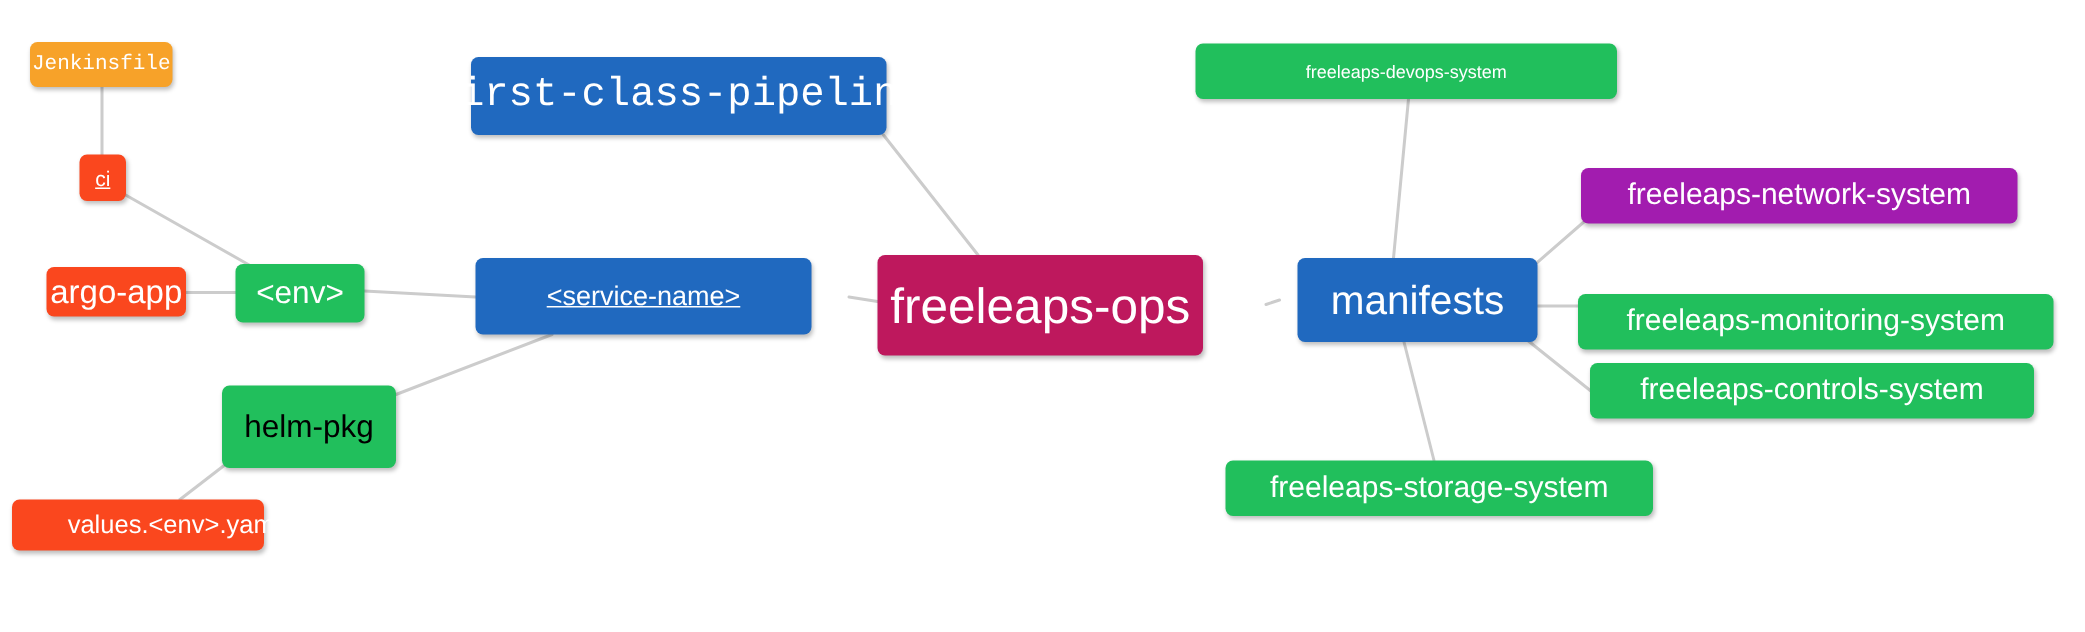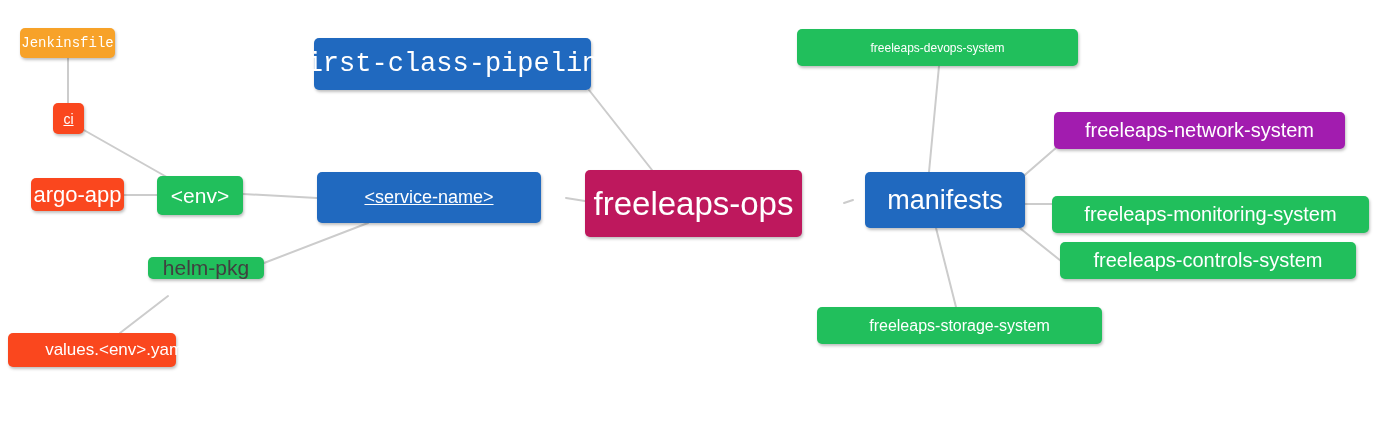--- a/index.html
+++ b/index.html
@@ -56,23 +56,23 @@
       <line x1="1011" y1="187" x2="1057" y2="147" stroke="#cccccc" stroke-width="2" stroke-linecap="round"></line>
       <line x1="1011" y1="204" x2="1052" y2="204" stroke="#cccccc" stroke-width="2" stroke-linecap="round"></line>
       <line x1="1011" y1="221" x2="1061" y2="261" stroke="#cccccc" stroke-width="2" stroke-linecap="round"></line>
       <line x1="936" y1="228" x2="956" y2="307" stroke="#cccccc" stroke-width="2" stroke-linecap="round"></line>
     </svg>
 <div class="node" style="left: 585px; top: 170px; width: 217px; height: 67px; background: #be185d; color: rgb(255, 255, 255); font-size: 33px;">freeleaps-ops</div>
     <div class="node" style="left: 314px; top: 38px; width: 277px; height: 52px; background: rgb(32, 105, 191); color: rgb(255, 255, 255); font-size: 27px; font-family: Liberation Mono, monospace;">first-class-pipeline</div>
     <div class="node" style="left: 317px; top: 172px; width: 224px; height: 51px; background: rgb(32, 105, 191); color: rgb(255, 255, 255); font-size: 18px; text-decoration: underline;">&lt;service-name&gt;</div>
     <div class="node" style="left: 851px; top: 172px; width: 160px; height: 56px; background: rgb(32, 105, 191); color: rgb(255, 255, 255); font-size: 27px; margin-left: 14px;">manifests</div>
     <div class="node" style="left: 157px; top: 176px; width: 86px; height: 39px; background: rgb(33, 191, 92); color: rgb(255, 255, 255); font-size: 21px;">&lt;env&gt;</div>
-    <div class="node" style="left: 148px; top: 257px; width: 116px; height: 22px; background: rgb(33, 191, 92); color: #404040; font-size: 21px;">helm-pkg</div>
+    <div class="node" style="left: 148px; top: 257px; width: 116px; height: 55px; background: rgb(33, 191, 92); color: #000000; font-size: 21px;">helm-pkg</div>
     <div class="node" style="left: 53px; top: 103px; width: 31px; height: 31px; background: rgb(250, 71, 30); color: rgb(255, 255, 255); font-size: 14px; text-decoration: underline;">ci</div>
     <div class="node" style="left: 20px; top: 28px; width: 95px; height: 30px; background: rgb(247, 162, 41); color: rgb(255, 255, 255); font-size: 14px; font-family: Liberation Mono, monospace;">Jenkinsfile</div>
     <div class="node" style="left: 31px; top: 178px; width: 93px; height: 33px; background: rgb(250, 71, 30); color: rgb(255, 255, 255); font-size: 22px;">argo-app</div>
     <div class="node" style="left: 8px; top: 333px; width: 168px; height: 34px; background: rgb(250, 71, 30); color: rgb(255, 255, 255); font-size: 17px; padding-left: 48px;">values.&lt;env&gt;.yaml</div>
     <div class="node" style="left: 797px; top: 29px; width: 281px; height: 37px; background: rgb(33, 191, 92); color: rgb(255, 255, 255); font-size: 12px;">freeleaps-devops-system</div>
     <div class="node" style="left: 1054px; top: 112px; width: 291px; height: 37px; background: #a21caf; color: rgb(255, 255, 255); font-size: 20px;">freeleaps-network-system</div>
     <div class="node" style="left: 1052px; top: 196px; width: 317px; height: 37px; background: rgb(33, 191, 92); color: rgb(255, 255, 255); font-size: 20px;">freeleaps-monitoring-system</div>
     <div class="node" style="left: 1060px; top: 242px; width: 296px; height: 37px; background: rgb(33, 191, 92); color: rgb(255, 255, 255); font-size: 20px;">freeleaps-controls-system</div>
-    <div class="node" style="left: 817px; top: 307px; width: 285px; height: 37px; background: rgb(33, 191, 92); color: rgb(255, 255, 255); font-size: 16px;">freeleaps-storage-system</div>
+    <div class="node" style="left: 817px; top: 307px; width: 285px; height: 37px; background: rgb(33, 191, 92); color: rgb(255, 255, 255); font-size: 20px;">freeleaps-storage-system</div>
   </div>
 
 </body></html>

